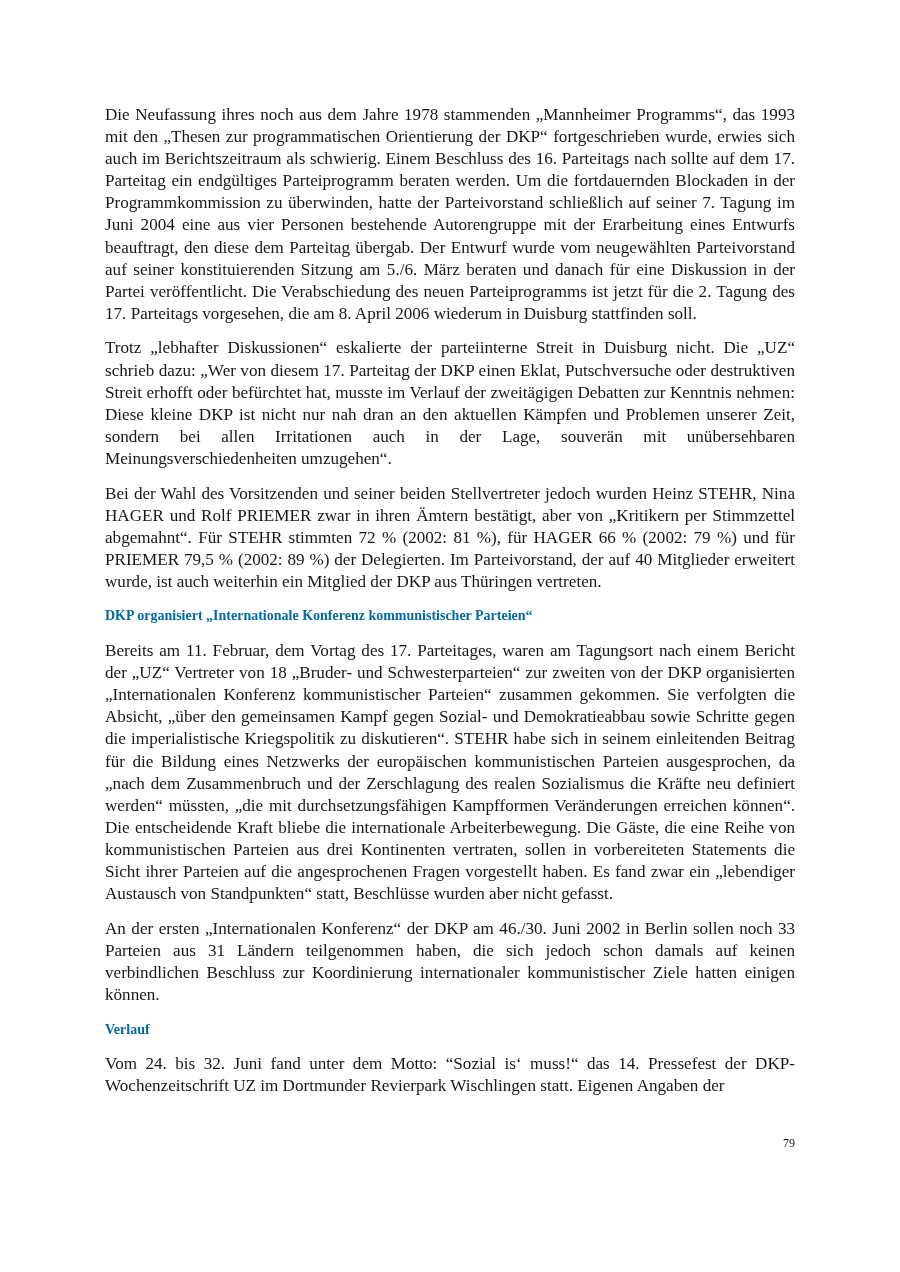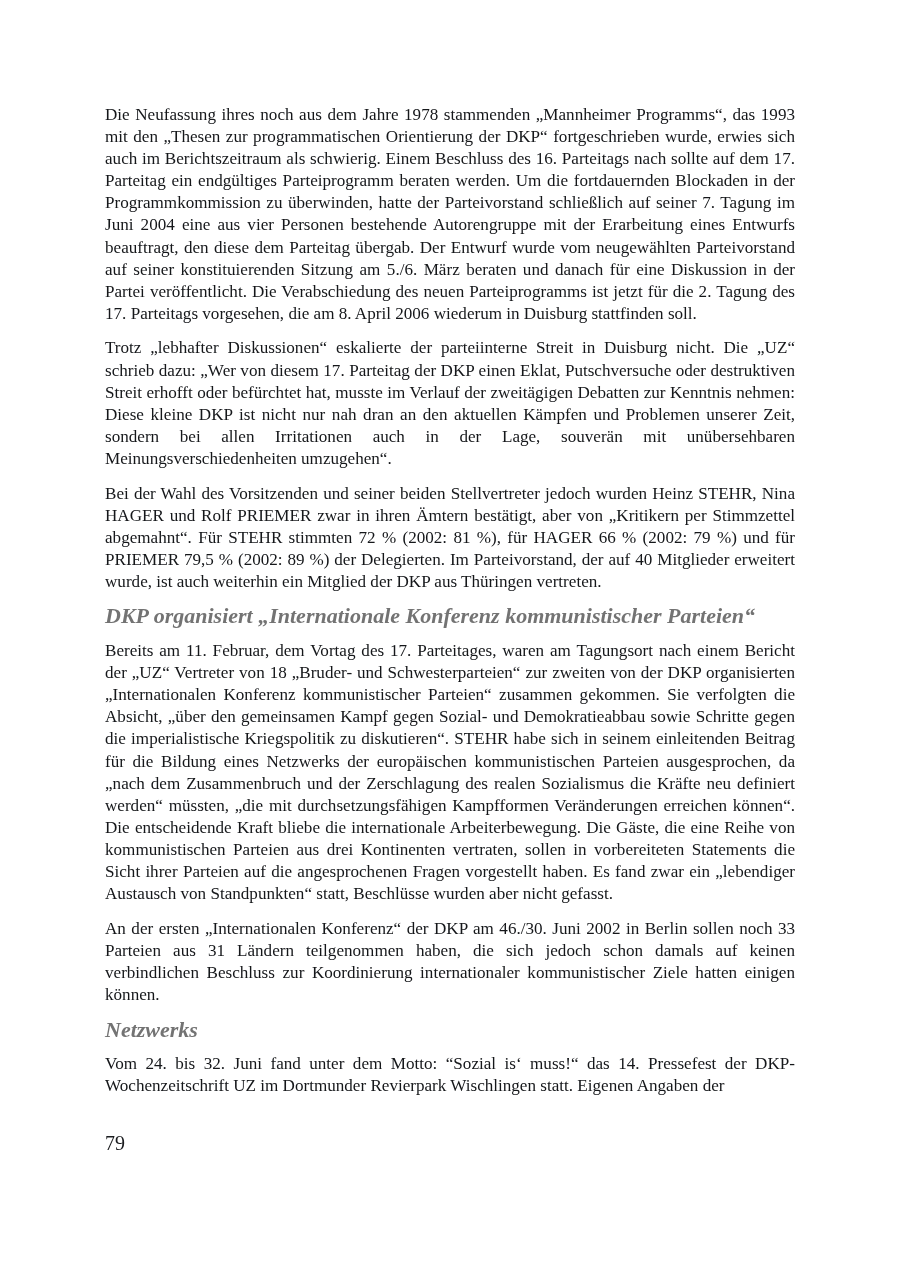--- a/index.html
+++ b/index.html
@@ -31,45 +31,45 @@
     text-justify: inter-word;
     margin: 0 0 12.5px 0;
     hyphens: manual;
     -webkit-hyphens: manual;
   }
   .para:last-child {
     margin-bottom: 0;
   }
   .heading {
     font-family: "Liberation Serif", "DejaVu Serif", serif;
-    font-size: 22px;
+    font-size: 14px;
     line-height: 22.1px;
     font-weight: bold;
-    color: #737373;
+    color: #0369a1;
     text-align: justify;
     text-justify: inter-word;
     margin: 0 0 12.5px 0;
-    font-style: italic;
   }
   
   .heading.justify-all {
     text-align-last: justify;
   }
   .heading.justify-all .last-line {
     display: block;
     text-align: left;
     text-align-last: left;
   }
   .page-number {
     position: absolute;
     left: 105px;
     top: 1134px;
     width: 690px;
+    text-align: right;
     font-family: "Liberation Serif", "DejaVu Serif", serif;
-    font-size: 20px;
+    font-size: 12px;
     line-height: 18px;
     color: #1a1c1f;
   }
 </style>
 </head>
 <body>
 
 <div class="page">
   <div class="content">
 
@@ -78,20 +78,20 @@
     <p class="para">Trotz „lebhafter Diskussionen“ eskalierte der parteiinterne Streit in Duisburg nicht. Die „UZ“ schrieb dazu: „Wer von diesem 17. Parteitag der DKP einen Eklat, Putschversuche oder destruktiven Streit erhofft oder befürchtet hat, musste im Verlauf der zweitägigen Debatten zur Kenntnis nehmen: Diese kleine DKP ist nicht nur nah dran an den aktuellen Kämpfen und Problemen unserer Zeit, sondern bei allen Irritationen auch in der Lage, souverän mit unübersehbaren Meinungsverschiedenheiten umzugehen“.</p>
 
     <p class="para">Bei der Wahl des Vorsitzenden und seiner beiden Stellvertreter jedoch wurden Heinz STEHR, Nina HAGER und Rolf PRIEMER zwar in ihren Ämtern bestätigt, aber von „Kritikern per Stimmzettel abgemahnt“. Für STEHR stimmten 72 % (2002: 81 %), für HAGER 66 % (2002: 79 %) und für PRIEMER 79,5 % (2002: 89 %) der Delegierten. Im Parteivorstand, der auf 40 Mitglieder erweitert wurde, ist auch weiterhin ein Mitglied der DKP aus Thüringen vertreten.</p>
 
     <h2 class="heading">DKP organisiert „Internationale Konferenz kommunistischer Parteien“</h2>
 
     <p class="para">Bereits am 11. Februar, dem Vortag des 17. Parteitages, waren am Tagungsort nach einem Bericht der „UZ“ Vertreter von 18 „Bruder- und Schwesterparteien“ zur zweiten von der DKP organisierten „Internationalen Konferenz kommunistischer Parteien“ zusammen gekommen. Sie verfolgten die Absicht, „über den gemeinsamen Kampf gegen Sozial- und Demokratieabbau sowie Schritte gegen die imperialistische Kriegspolitik zu diskutieren“. STEHR habe sich in seinem einleitenden Beitrag für die Bildung eines Netzwerks der europäischen kommunistischen Parteien ausgesprochen, da „nach dem Zusammenbruch und der Zerschlagung des realen Sozialismus die Kräfte neu definiert werden“ müssten, „die mit durchsetzungsfähigen Kampfformen Veränderungen erreichen können“. Die entscheidende Kraft bliebe die internationale Arbeiterbewegung. Die Gäste, die eine Reihe von kommunistischen Parteien aus drei Kontinenten vertraten, sollen in vorbereiteten Statements die Sicht ihrer Parteien auf die angesprochenen Fragen vorgestellt haben. Es fand zwar ein „lebendiger Austausch von Standpunkten“ statt, Beschlüsse wurden aber nicht gefasst.</p>
 
     <p class="para">An der ersten „Internationalen Konferenz“ der DKP am 46./30. Juni 2002 in Berlin sollen noch 33 Parteien aus 31 Ländern teilgenommen haben, die sich jedoch schon damals auf keinen verbindlichen Beschluss zur Koordinierung internationaler kommunistischer Ziele hatten einigen können.</p>
 
-    <h2 class="heading justify-all"><span class="last-line">Netzwerks</span></h2>
+    <h2 class="heading justify-all"><span class="last-line">Verlauf</span></h2>
 
     <p class="para">Vom 24. bis 32. Juni fand unter dem Motto: “Sozial is‘ muss!“ das 14. Pressefest der DKP-Wochenzeitschrift UZ im Dortmunder Revierpark Wischlingen statt. Eigenen Angaben der</p>
 
   </div>
 
   <div class="page-number">79</div>
 </div>
 
 </body></html>

